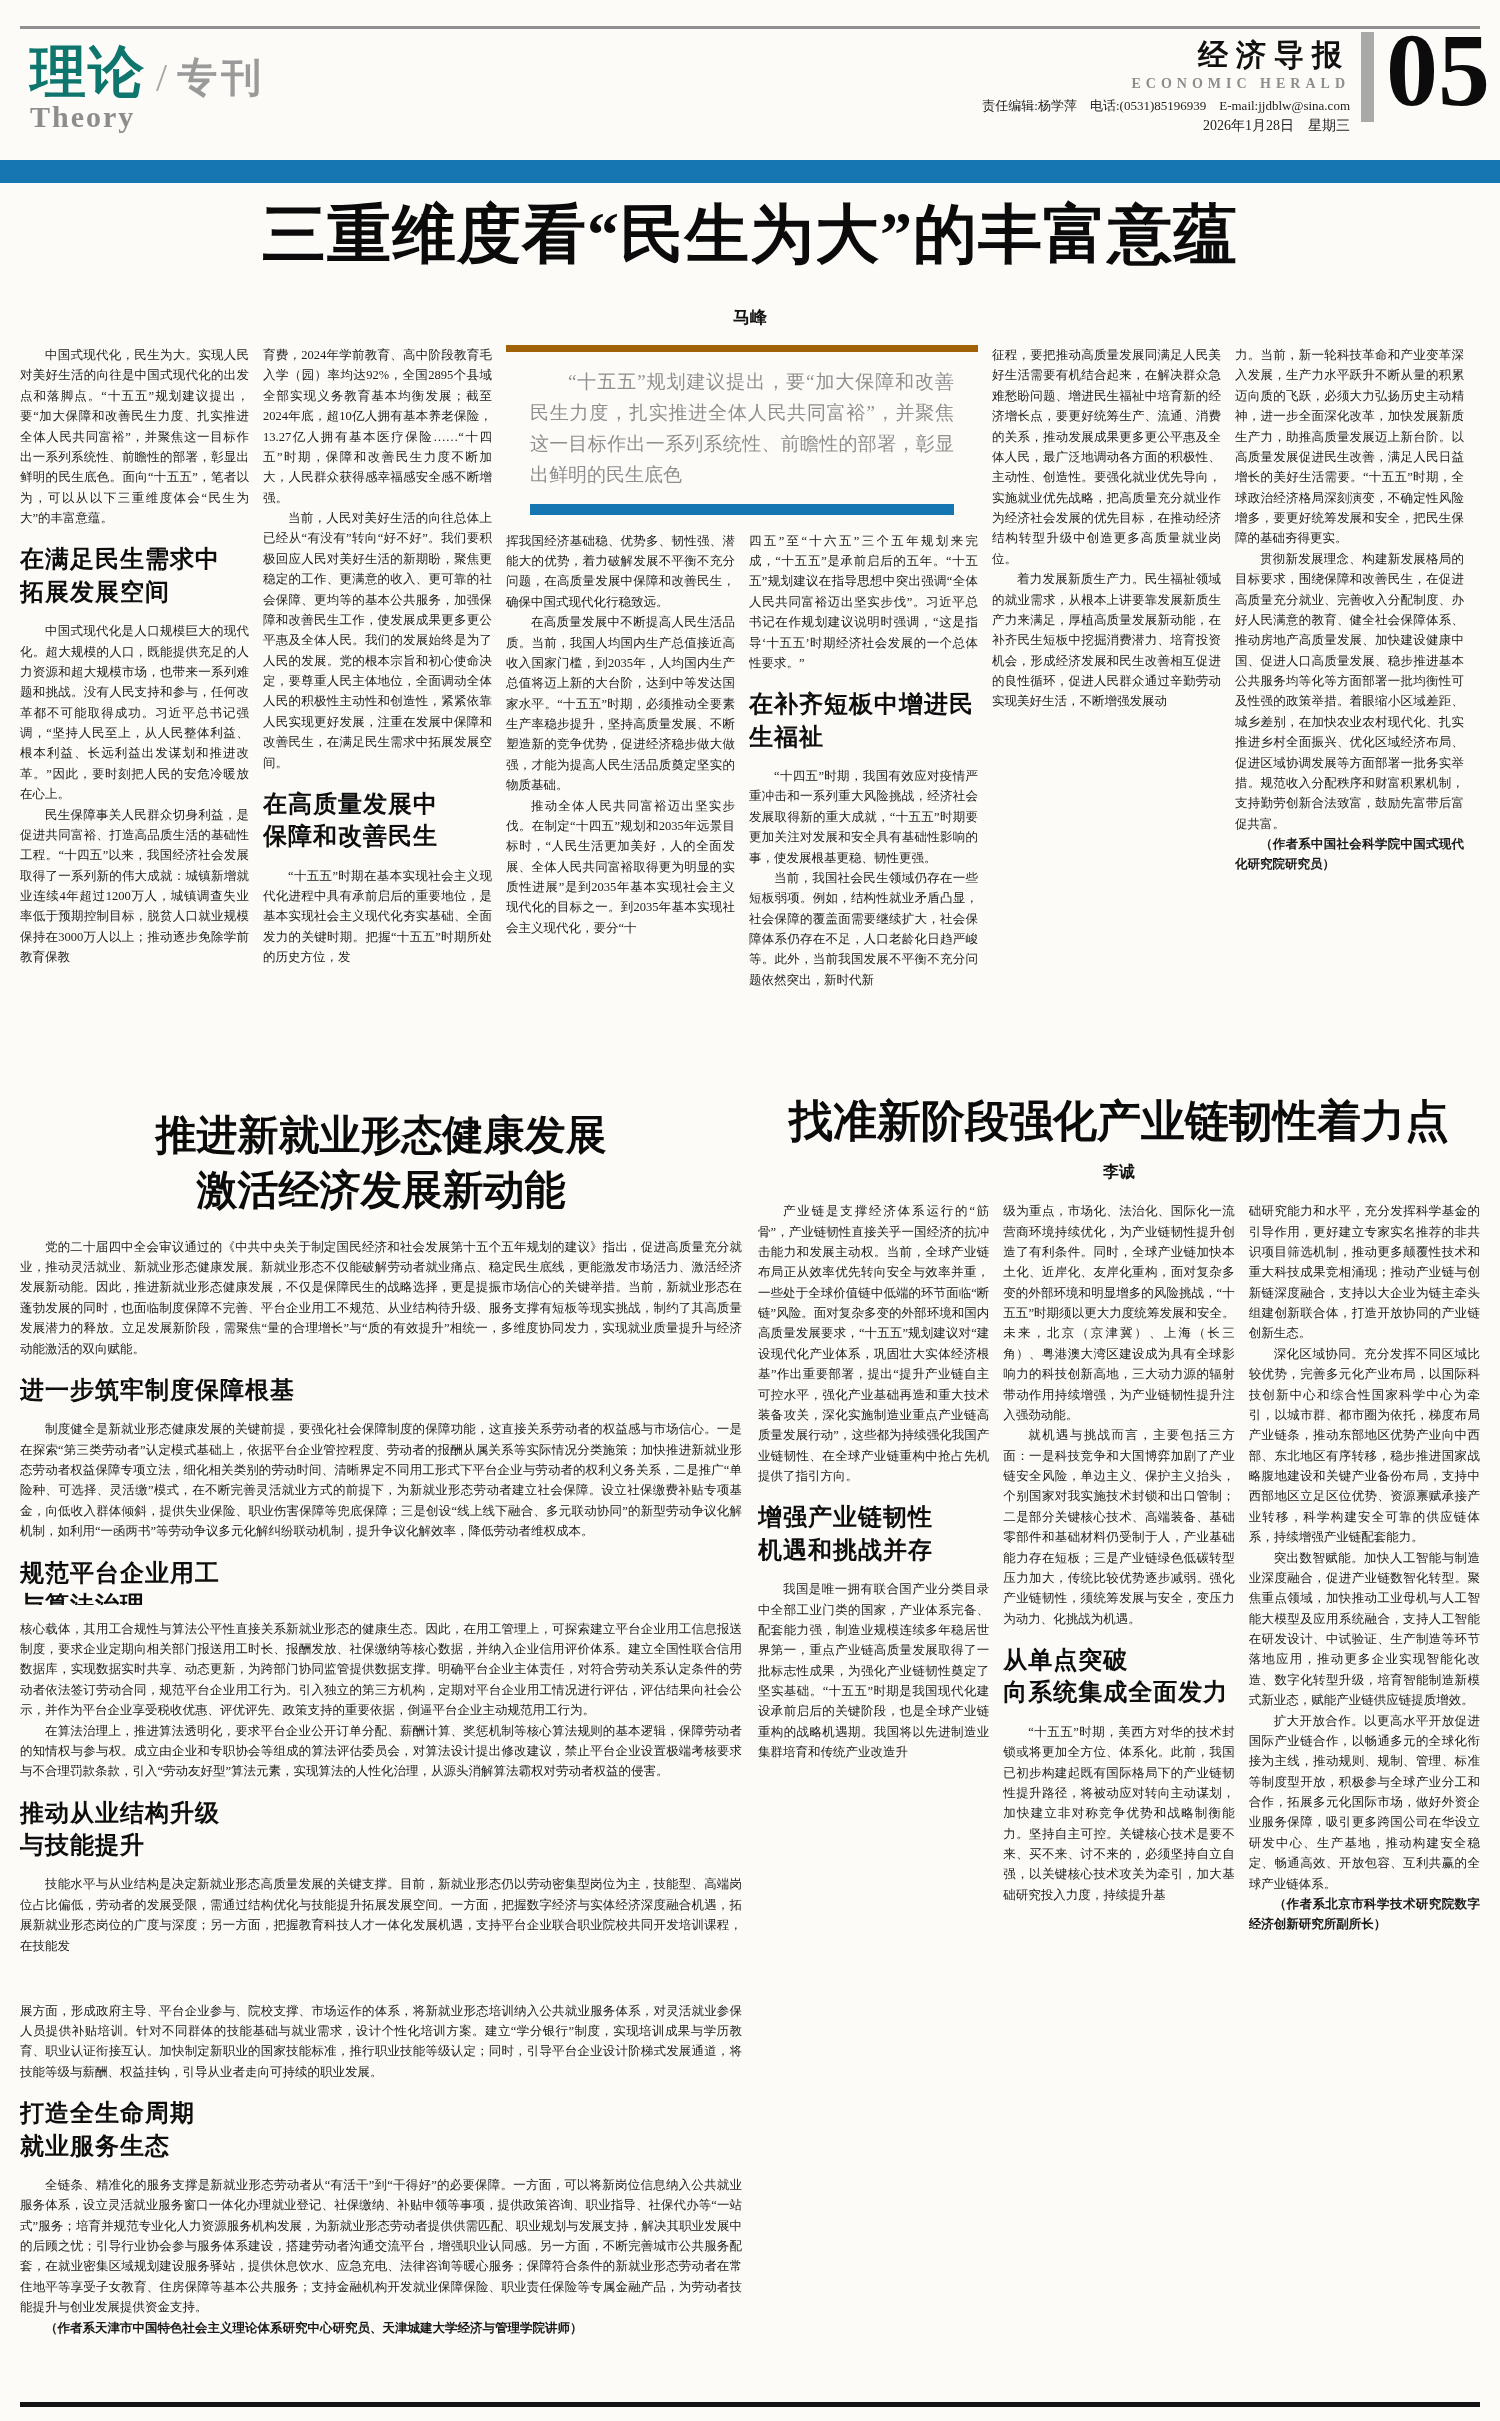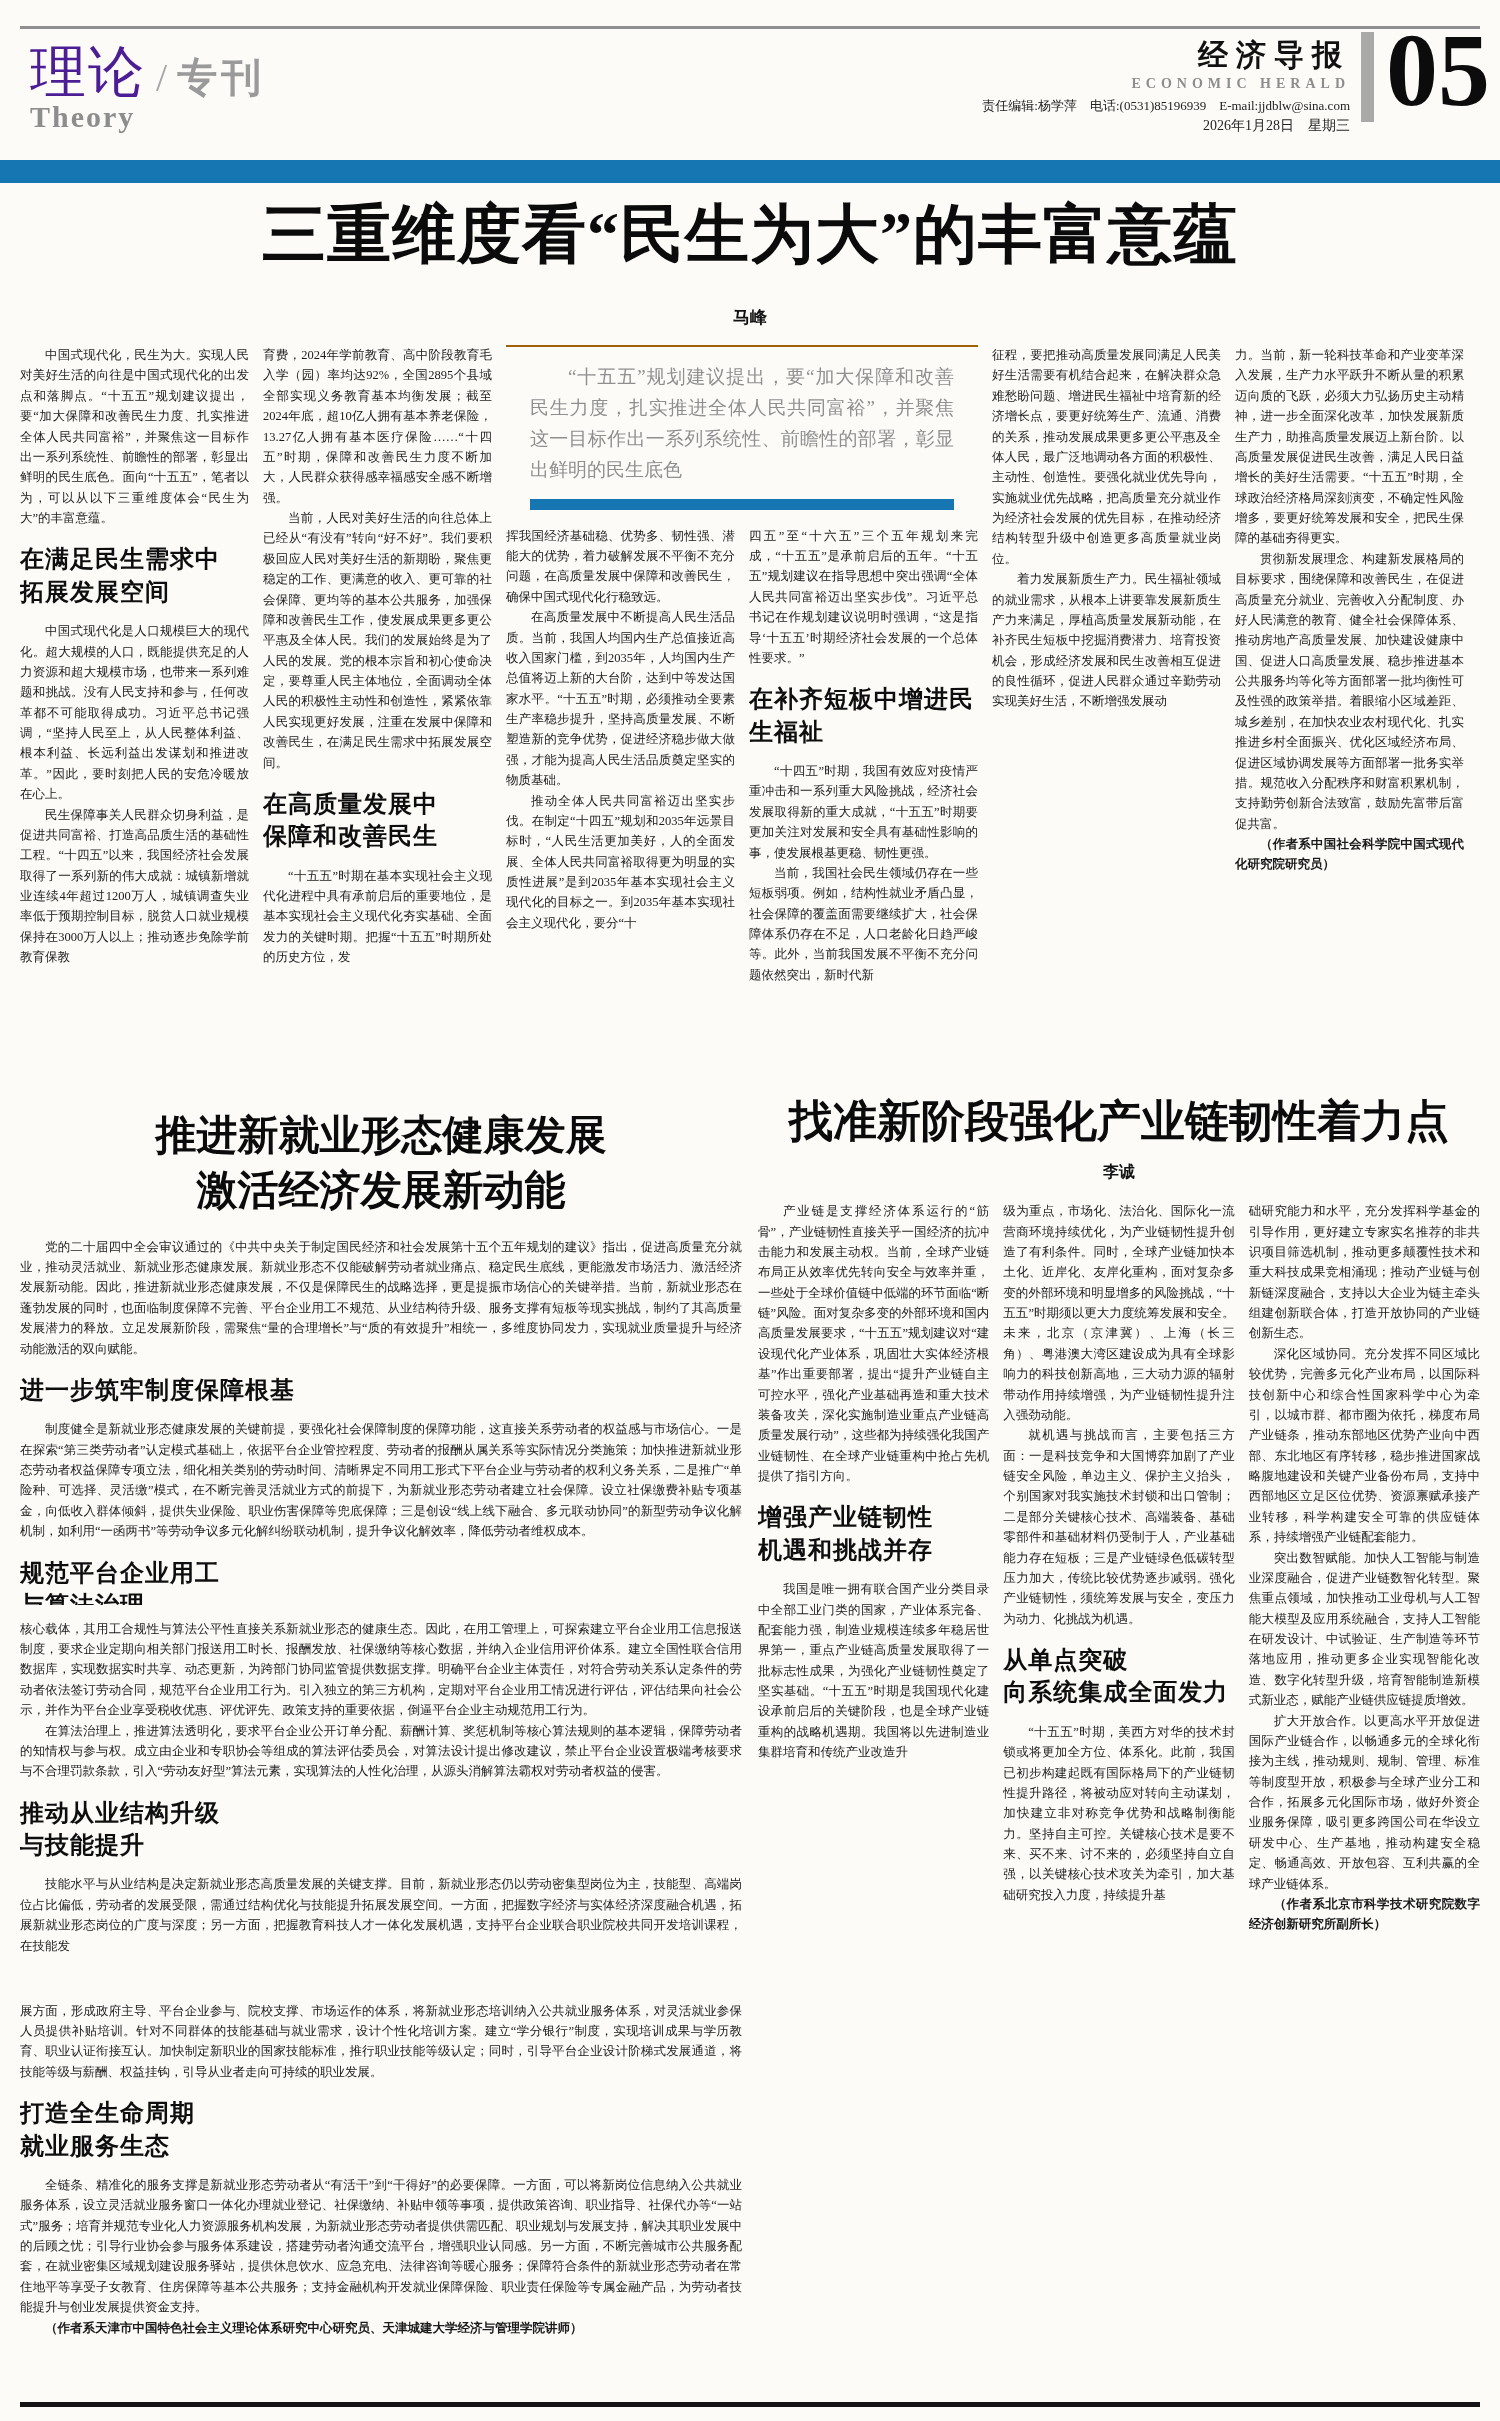--- a/index.html
+++ b/index.html
@@ -1,43 +1,43 @@
 <!DOCTYPE html>
 <html><head>
 <meta charset="utf-8">
 <style>
   html,body{margin:0;padding:0;background:#e9e7e1;}
   .page{position:relative;width:1500px;height:2421px;margin:0 auto;background:#fcfbf8;
         font-family:"Liberation Serif","DejaVu Serif",serif;color:#1c1c1c;overflow:hidden;}
   
   .top-rule{position:absolute;top:26px;left:20px;right:20px;height:3px;background:#8f8f8f;}
   .mast{position:absolute;top:44px;left:30px;line-height:1;}
-  .mast-cn{font-family:"Liberation Sans","DejaVu Sans",sans-serif;font-weight:normal;
-           font-size:56px;color:#4c1d95;letter-spacing:2px;}
+  .mast-cn{font-family:"Liberation Sans","DejaVu Sans",sans-serif;font-weight:bold;
+           font-size:56px;color:#0f766e;letter-spacing:2px;}
   .mast-slash{font-size:40px;color:#a6a6a6;font-weight:normal;margin:0 6px;}
   .mast-sub{font-size:40px;color:#9a9a9a;font-weight:bold;letter-spacing:4px;}
   .mast-en{font-size:30px;color:#8d8d8d;font-weight:bold;letter-spacing:2px;margin-top:2px;}
   .hdr-right{position:absolute;top:36px;right:150px;text-align:right;line-height:1.25;}
   .paper-cn{font-size:30px;font-weight:bold;letter-spacing:8px;color:#111;}
   .paper-en{font-size:14px;color:#8d8d8d;letter-spacing:5px;font-weight:bold;margin-top:1px;}
   .editor-line{font-size:13px;color:#222;margin-top:6px;}
   .date-line{font-size:14px;color:#222;margin-top:3px;}
   .pageno-bar{position:absolute;top:32px;right:126px;width:13px;height:90px;background:#a9a9a9;}
   .pageno{position:absolute;top:18px;right:10px;font-size:104px;font-weight:bold;
           line-height:1;color:#0c0c0c;font-family:"Liberation Serif",serif;}
   .blue-band{position:absolute;top:160px;left:0;right:0;height:23px;background:#1576b1;}
   
   .lead-title{position:absolute;top:200px;left:0;width:100%;text-align:center;
               font-size:64px;font-weight:900;letter-spacing:1px;color:#0b0b0b;line-height:1.1;}
   .lead-author{position:absolute;top:306px;left:0;width:100%;text-align:center;
                font-size:17px;font-weight:bold;color:#111;}
   .lead-cols{position:absolute;top:345px;left:20px;right:20px;height:668px;display:flex;gap:14px;}
   .col{flex:0 0 229px;overflow:hidden;}
   .quote-group{flex:0 0 472px;display:flex;flex-direction:column;overflow:hidden;}
-  .quote-box{border-top:2px solid #a16207;padding:14px 24px 0;}
+  .quote-box{border-top:7px solid #a16207;padding:14px 24px 0;}
   .quote-text{font-size:19px;color:#8f8f8f;line-height:1.64;text-align:justify;text-indent:2em;margin:0;}
   .quote-bar{height:11px;background:#1576b1;margin-top:13px;}
   .qg-cols{display:flex;gap:14px;flex:1;margin-top:16px;overflow:hidden;}
   .qg-cols .col{flex:1;}
   
   .col p{font-size:12.5px;line-height:1.63;text-align:justify;margin:0;color:#1b1b1b;}
   .col p.b-p{text-indent:2em;}
   .col p.b-c{text-indent:0;}
   .col p.b-a{text-indent:2em;font-weight:bold;}
   .col h3.b-h{font-family:"Liberation Sans","DejaVu Sans",sans-serif;font-size:24px;

